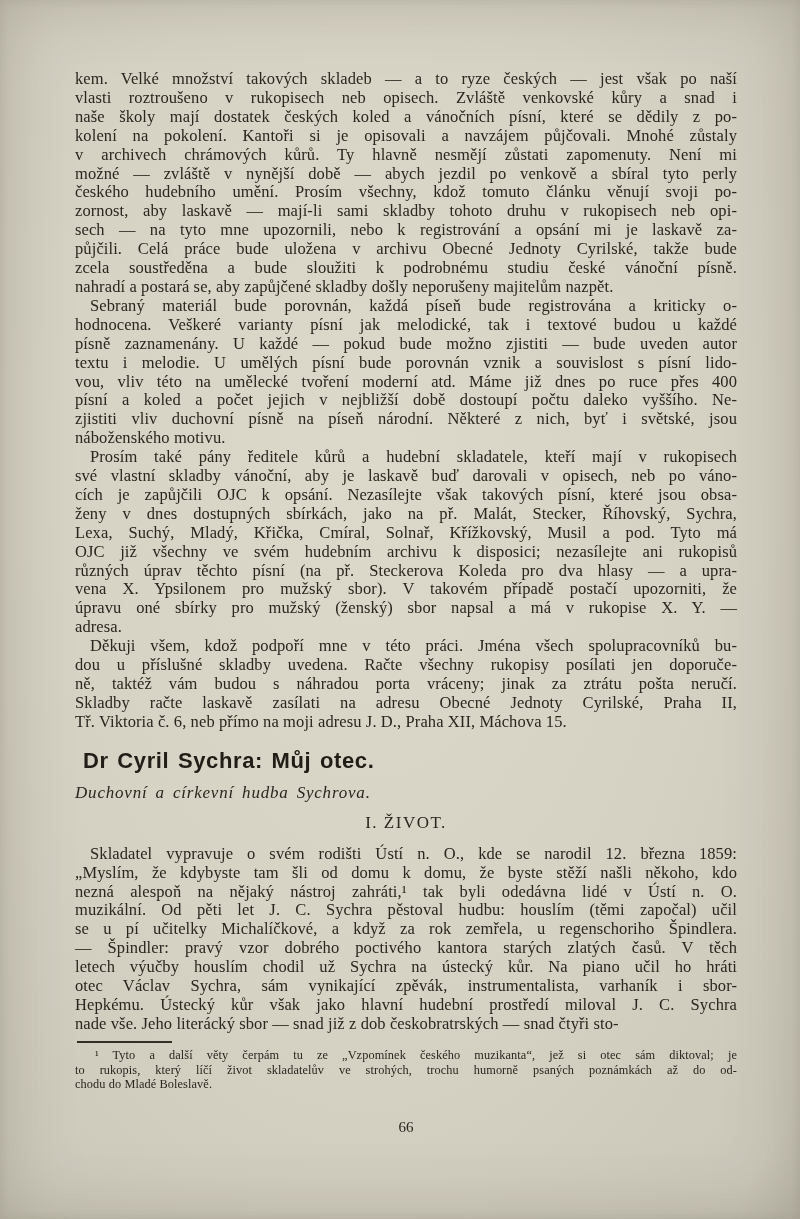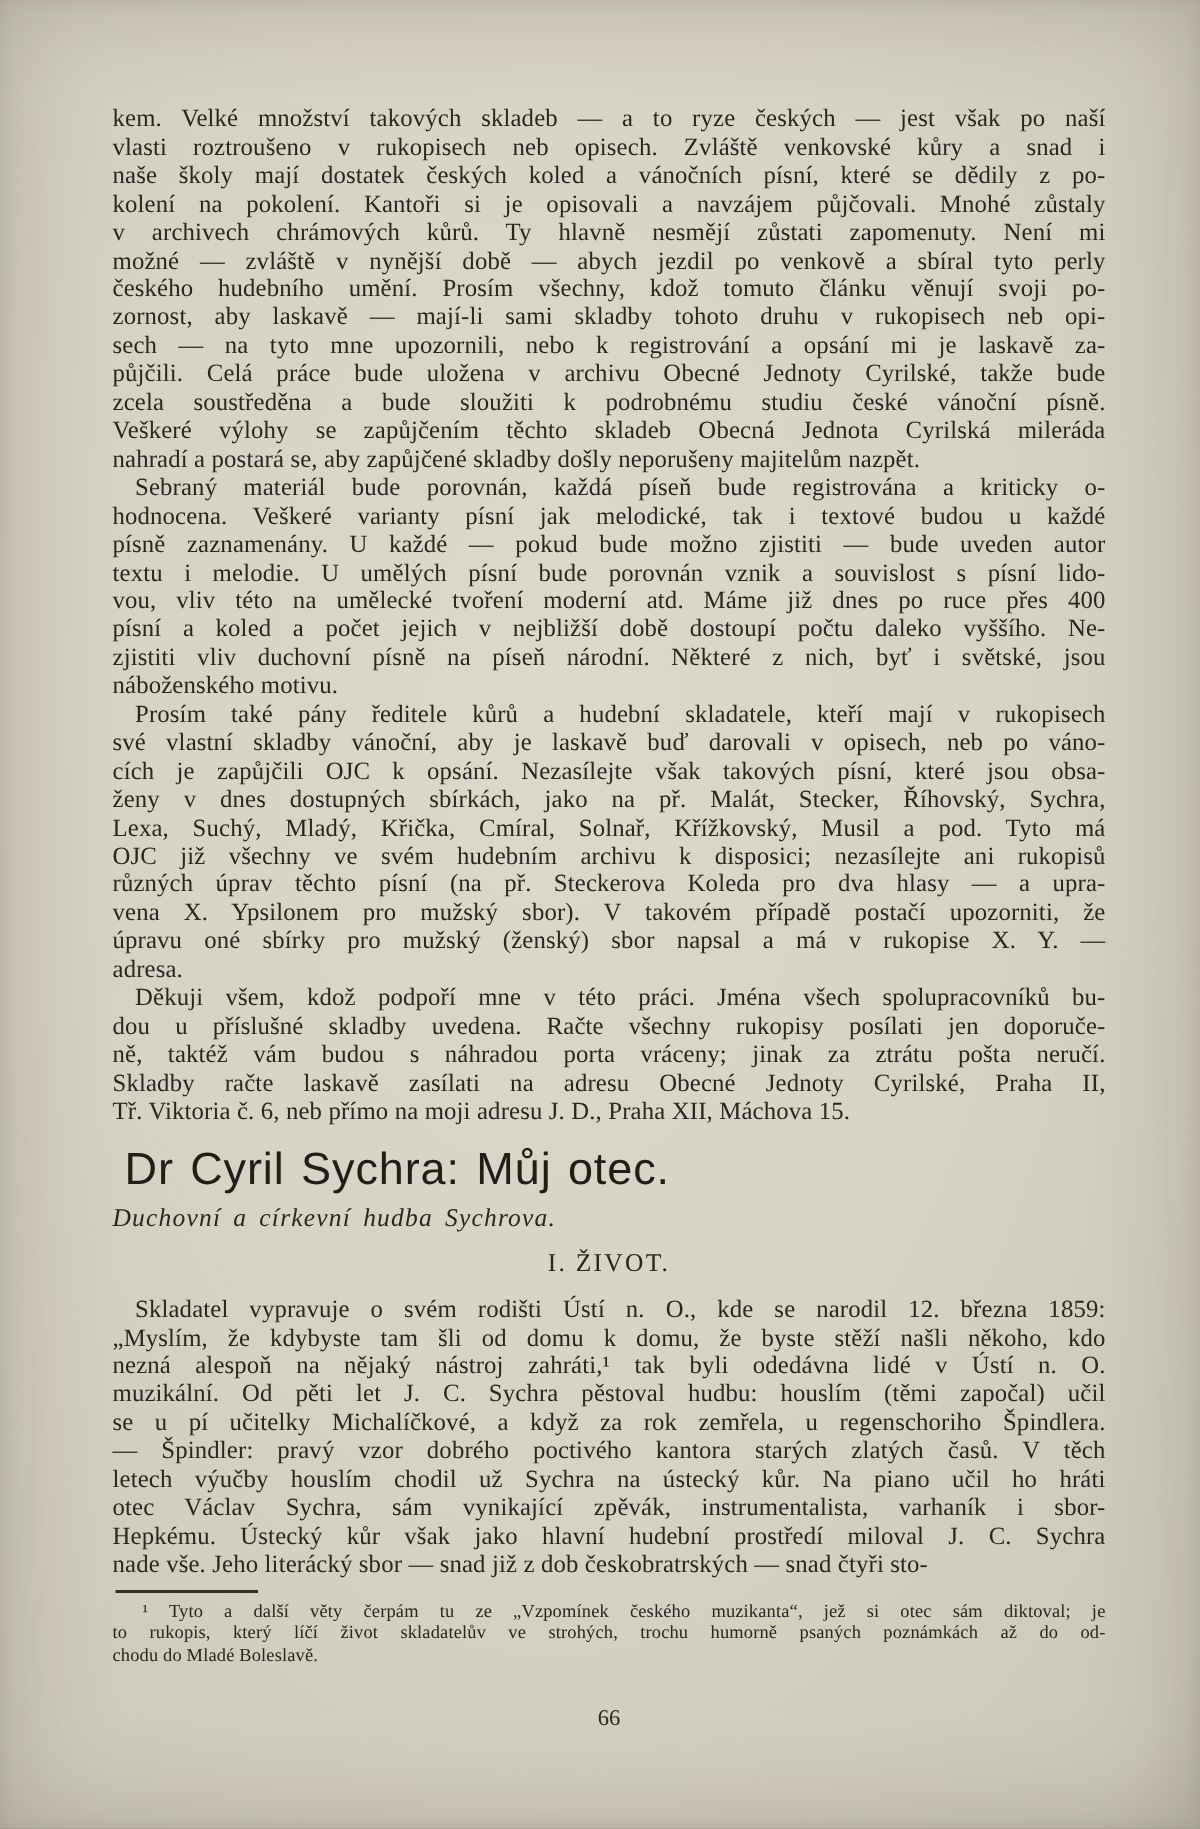--- a/index.html
+++ b/index.html
@@ -30,22 +30,22 @@
     text-align-last: justify;
     -moz-text-align-last: justify;
   }
   .tline.lastline {
     text-align-last: left;
     -moz-text-align-last: left;
   }
   .para.indent .tline:first-child { text-indent: 15px; }
   .article-title {
     font-family: "Liberation Sans", sans-serif;
-    font-weight: normal;
-    font-size: 30px;
+    font-weight: bold;
+    font-size: 22px;
     line-height: 27px;
     letter-spacing: 0.6px;
     word-spacing: 2px;
     color: #211d17;
     margin: 15px 0 0 8px;
   }
   .article-subtitle {
     font-style: italic;
     font-size: 17px;
     line-height: 20px;
@@ -91,21 +91,20 @@
           <div class="tline">vlasti roztroušeno v rukopisech neb opisech. Zvláště venkovské kůry a snad i</div>
           <div class="tline">naše školy mají dostatek českých koled a vánočních písní, které se dědily z po-</div>
           <div class="tline">kolení na pokolení. Kantoři si je opisovali a navzájem půjčovali. Mnohé zůstaly</div>
           <div class="tline">v archivech chrámových kůrů. Ty hlavně nesmějí zůstati zapomenuty. Není mi</div>
           <div class="tline">možné — zvláště v nynější době — abych jezdil po venkově a sbíral tyto perly</div>
           <div class="tline">českého hudebního umění. Prosím všechny, kdož tomuto článku věnují svoji po-</div>
           <div class="tline">zornost, aby laskavě — mají-li sami skladby tohoto druhu v rukopisech neb opi-</div>
           <div class="tline">sech — na tyto mne upozornili, nebo k registrování a opsání mi je laskavě za-</div>
           <div class="tline">půjčili. Celá práce bude uložena v archivu Obecné Jednoty Cyrilské, takže bude</div>
           <div class="tline">zcela soustředěna a bude sloužiti k podrobnému studiu české vánoční písně.</div>
-          <div class="tline">Veškeré výlohy se zapůjčením těchto skladeb Obecná Jednota Cyrilská mileráda</div>
           <div class="tline lastline">nahradí a postará se, aby zapůjčené skladby došly neporušeny majitelům nazpět.</div>
         </div>
         <div class="para indent">
           <div class="tline">Sebraný materiál bude porovnán, každá píseň bude registrována a kriticky o-</div>
           <div class="tline">hodnocena. Veškeré varianty písní jak melodické, tak i textové budou u každé</div>
           <div class="tline">písně zaznamenány. U každé — pokud bude možno zjistiti — bude uveden autor</div>
           <div class="tline">textu i melodie. U umělých písní bude porovnán vznik a souvislost s písní lido-</div>
           <div class="tline">vou, vliv této na umělecké tvoření moderní atd. Máme již dnes po ruce přes 400</div>
           <div class="tline">písní a koled a počet jejich v nejbližší době dostoupí počtu daleko vyššího. Ne-</div>
           <div class="tline">zjistiti vliv duchovní písně na píseň národní. Některé z nich, byť i světské, jsou</div>

